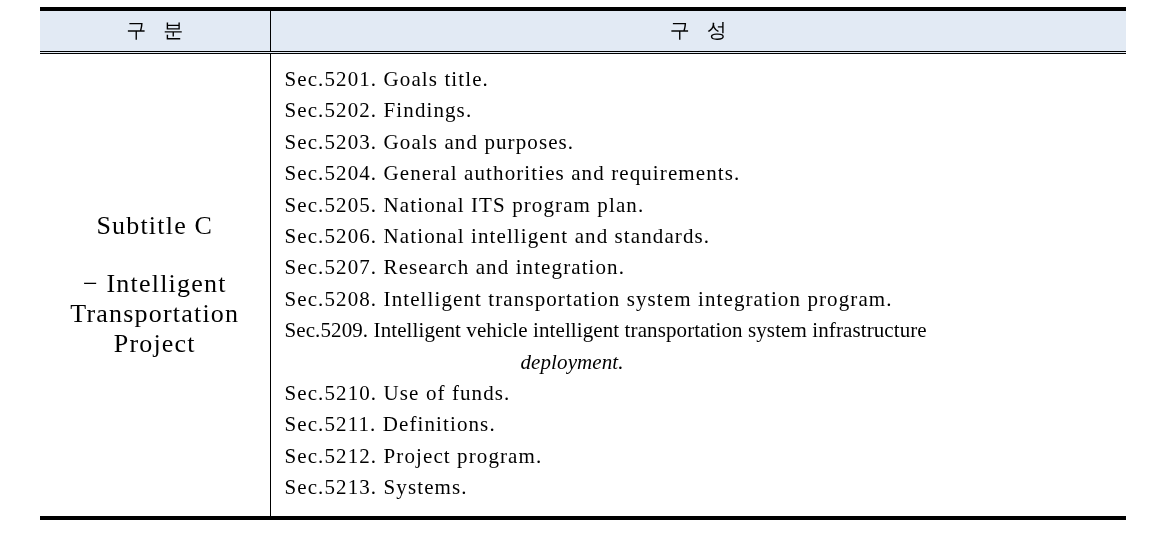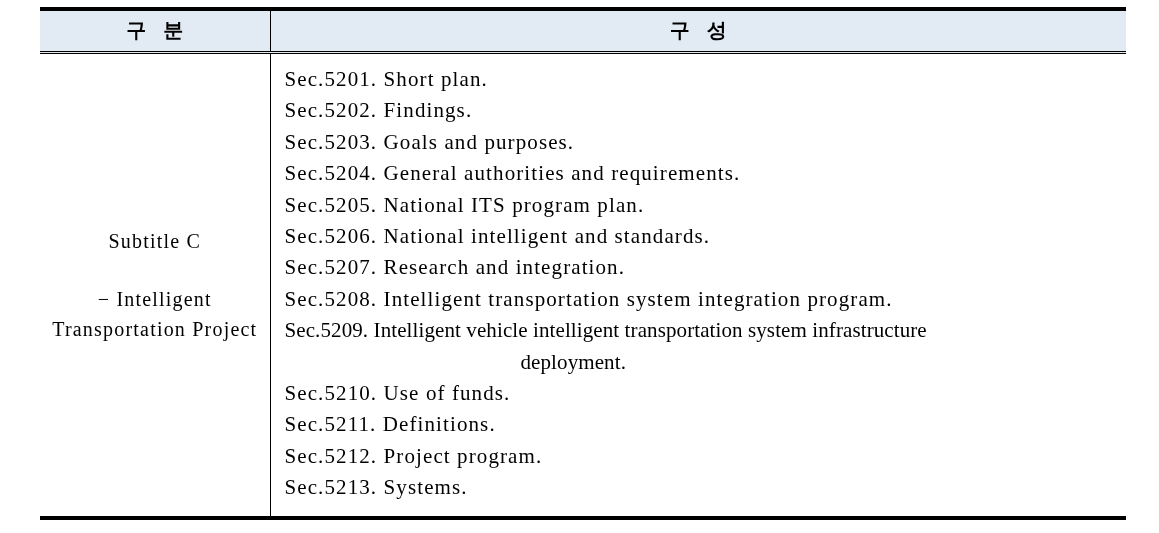--- a/index.html
+++ b/index.html
@@ -46,33 +46,32 @@
     vertical-align: middle;
     height: 33px;
     box-sizing: border-box;
   }
   .doc-table thead th.th-div { border-right: 1px solid #000000; }
 
   .kor-head {
     letter-spacing: 6px;
     padding-left: 6px;
     display: inline-block;
-    font-weight: bold;
   }
 
   
   .doc-table tbody td {
     border-bottom: 4px solid #000000;
     vertical-align: middle;
     padding: 0;
   }
   .doc-table tbody td.cell-div {
     border-right: 1px solid #000000;
     text-align: center;
-    font-size: 20px;
+    font-size: 26px;
     line-height: 30px;
     letter-spacing: 1.2px;
     padding: 10px 8px;
   }
   .doc-table tbody td.cell-com {
     padding: 10px 0 12px 14px;
     vertical-align: top;
   }
 
   .div-gap { height: 28px; }
@@ -92,20 +91,21 @@
   .sec-list li.wrap {
     white-space: normal;
     letter-spacing: 0.1px;
     padding-left: 118px;
     text-indent: -118px;
   }
   .sec-list li.wrap .cont {
     display: block;
     padding-left: 118px;
     text-indent: 0;
+    font-style: italic;
   }
 
   
   .footnote {
     position: absolute;
     left: 35px;
     top: 492px;
     font-family: "Liberation Sans", "DejaVu Sans", sans-serif;
     font-size: 16px;
     line-height: 20px;
@@ -135,21 +135,21 @@
     </thead>
     <tbody>
       <tr>
         <td class="cell-div">
           <div>Subtitle C</div>
           <div class="div-gap"></div>
           <div>− Intelligent Transportation Project</div>
         </td>
         <td class="cell-com">
           <ul class="sec-list">
-            <li>Sec.5201. Short plan.</li>
+            <li>Sec.5201. Goals title.</li>
             <li>Sec.5202. Findings.</li>
             <li>Sec.5203. Goals and purposes.</li>
             <li>Sec.5204. General authorities and requirements.</li>
             <li>Sec.5205. National ITS program plan.</li>
             <li>Sec.5206. National intelligent and standards.</li>
             <li>Sec.5207. Research and integration.</li>
             <li>Sec.5208. Intelligent transportation system integration program.</li>
             <li class="wrap"><span>Sec.5209. Intelligent vehicle intelligent transportation system infrastructure</span><span class="cont">deployment.</span></li>
             <li>Sec.5210. Use of funds.</li>
             <li>Sec.5211. Definitions.</li>

